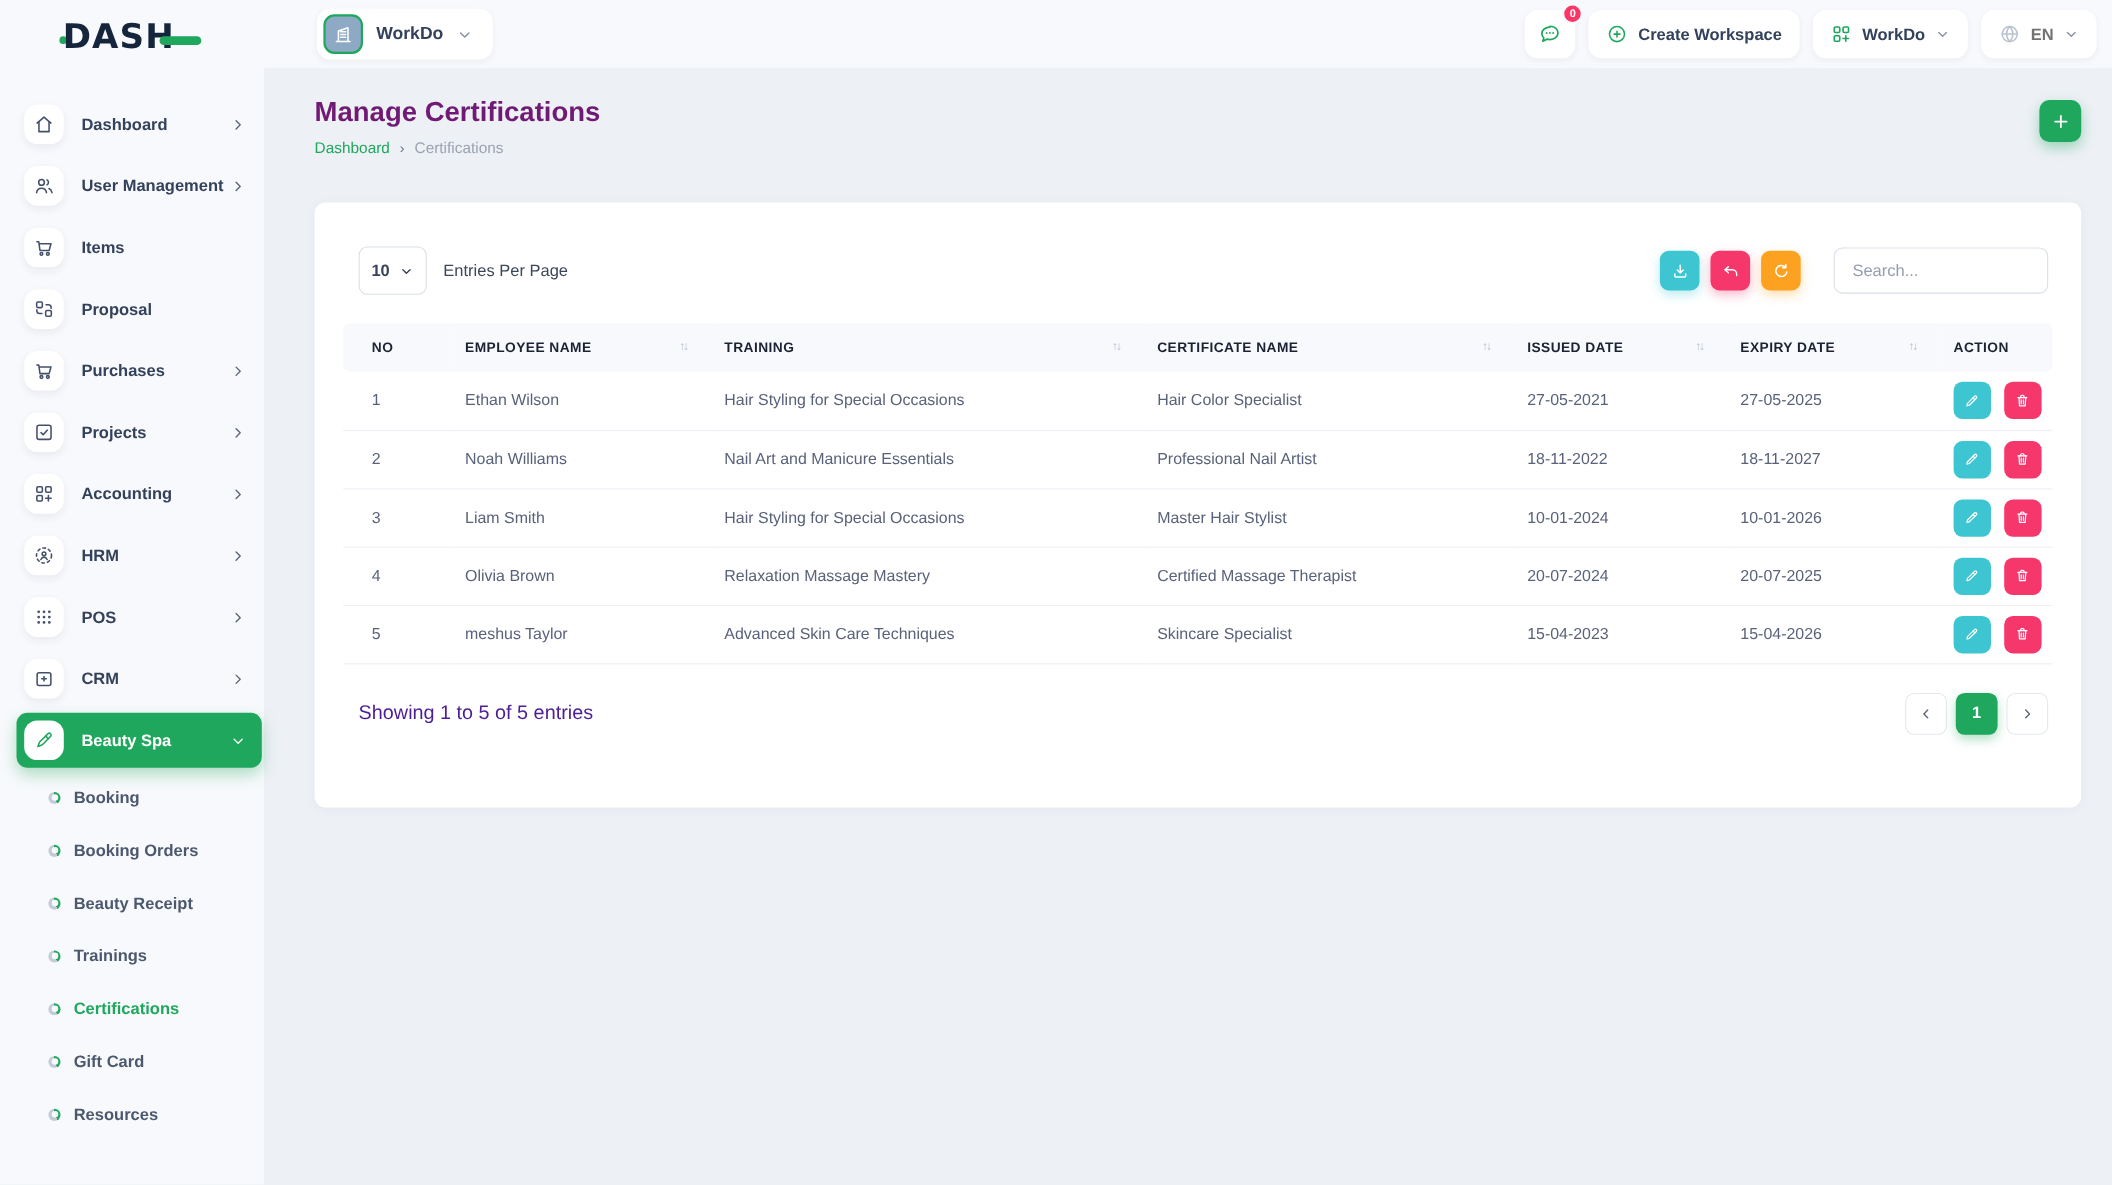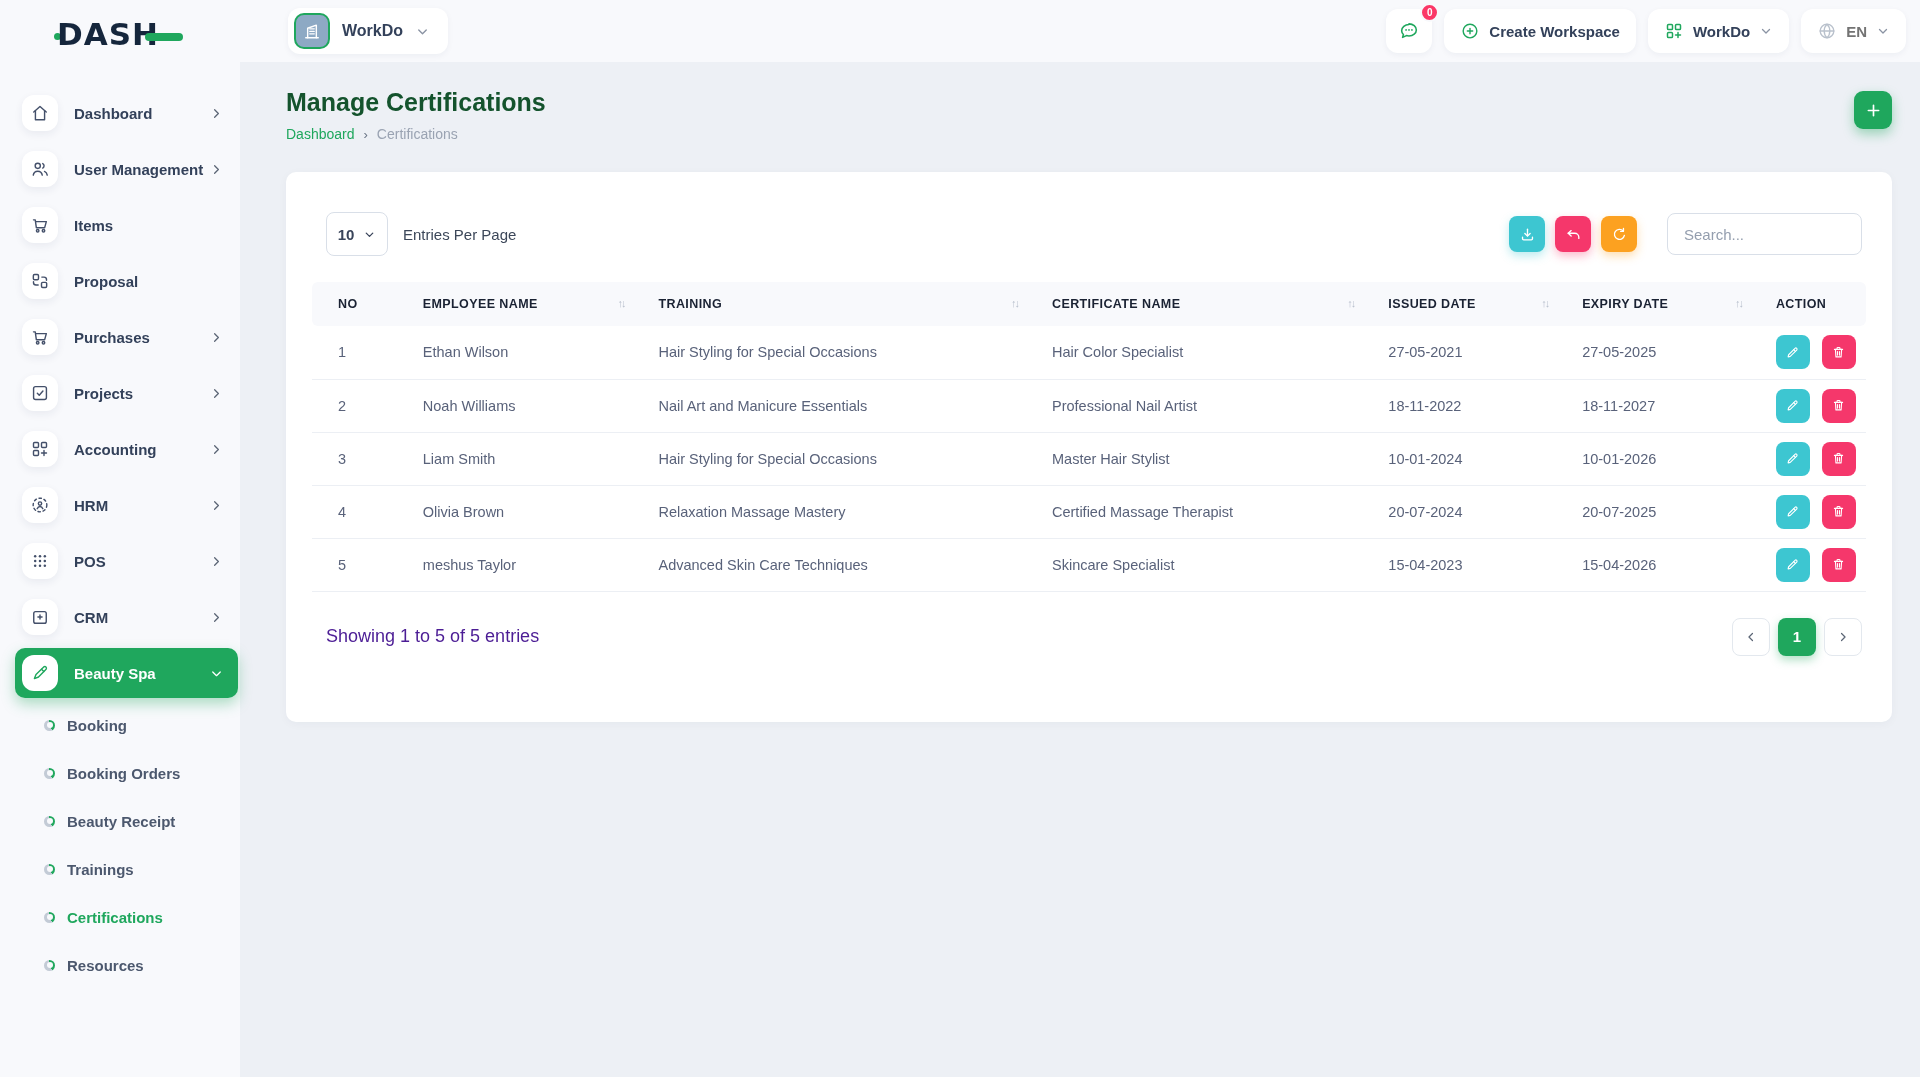--- a/index.html
+++ b/index.html
@@ -86,33 +86,33 @@
   .sub-dot::after {
     content:""; position:absolute; left:2.5px; top:2.5px; width:6px; height:6px;
     border-radius:50%; background:#f8f9fc;
   }
   .sub-label { font-size:15px; font-weight:600; color:#4c586e; margin-left:12px; }
   .sub-item.active .sub-label { color:#1fa75d; }
 
   
   .main { position:absolute; left:240px; top:62px; width:1680px; height:1015px; padding:26px 28px 0 46px; }
   .page-head { display:flex; align-items:center; justify-content:space-between; }
-  .page-title { font-size:25px; font-weight:700; color:#14532d; }
+  .page-title { font-size:25px; font-weight:700; color:#701a75; }
   .breadcrumb { display:flex; align-items:center; gap:9px; margin-top:9px; font-size:14px; }
   .bc-link { color:#1fa75d; cursor:pointer; }
   .bc-sep { color:#6b7687; font-size:13px; }
   .bc-current { color:#9aa3b2; }
   .add-btn {
     width:38px; height:38px; border-radius:9px; background:#1fa75d; border:none; color:#fff;
     display:flex; align-items:center; justify-content:center; cursor:pointer;
     box-shadow:0 5px 12px rgba(31,167,93,.4); margin-top:-10px;
   }
 
   .card {
-    margin-top:30px; background:#fff; border-radius:10px; min-height:550px;
+    margin-top:42px; background:#fff; border-radius:10px; min-height:550px;
     box-shadow:0 2px 10px rgba(25,45,80,.04); padding:24px 26px 48px 26px;
   }
   .controls { display:flex; align-items:center; margin:16px 0 26px 14px; }
   .entries-select {
     width:62px; height:44px; border:1px solid #d9dfe8; border-radius:8px; background:#fff;
     display:flex; align-items:center; justify-content:center; gap:9px; cursor:pointer;
     font-size:15px; color:#39445a; font-weight:600;
   }
   .entries-label { margin-left:15px; font-size:15px; color:#3c4759; }
   .ctrl-right { margin-left:auto; display:flex; align-items:center; gap:10px; margin-right:4px; }
@@ -356,20 +356,24 @@
     <span class="sub-dot"></span>
     <span class="sub-label">Beauty Receipt</span>
   </div>
       <div class="sub-item">
     <span class="sub-dot"></span>
     <span class="sub-label">Trainings</span>
   </div>
       <div class="sub-item active">
     <span class="sub-dot"></span>
     <span class="sub-label">Certifications</span>
+  </div>
+      <div class="sub-item">
+    <span class="sub-dot"></span>
+    <span class="sub-label">Gift Card</span>
   </div>
       <div class="sub-item">
     <span class="sub-dot"></span>
     <span class="sub-label">Resources</span>
   </div>
     </div>
 </aside>
 
 <header class="topbar">
   <div class="ws-pill">

